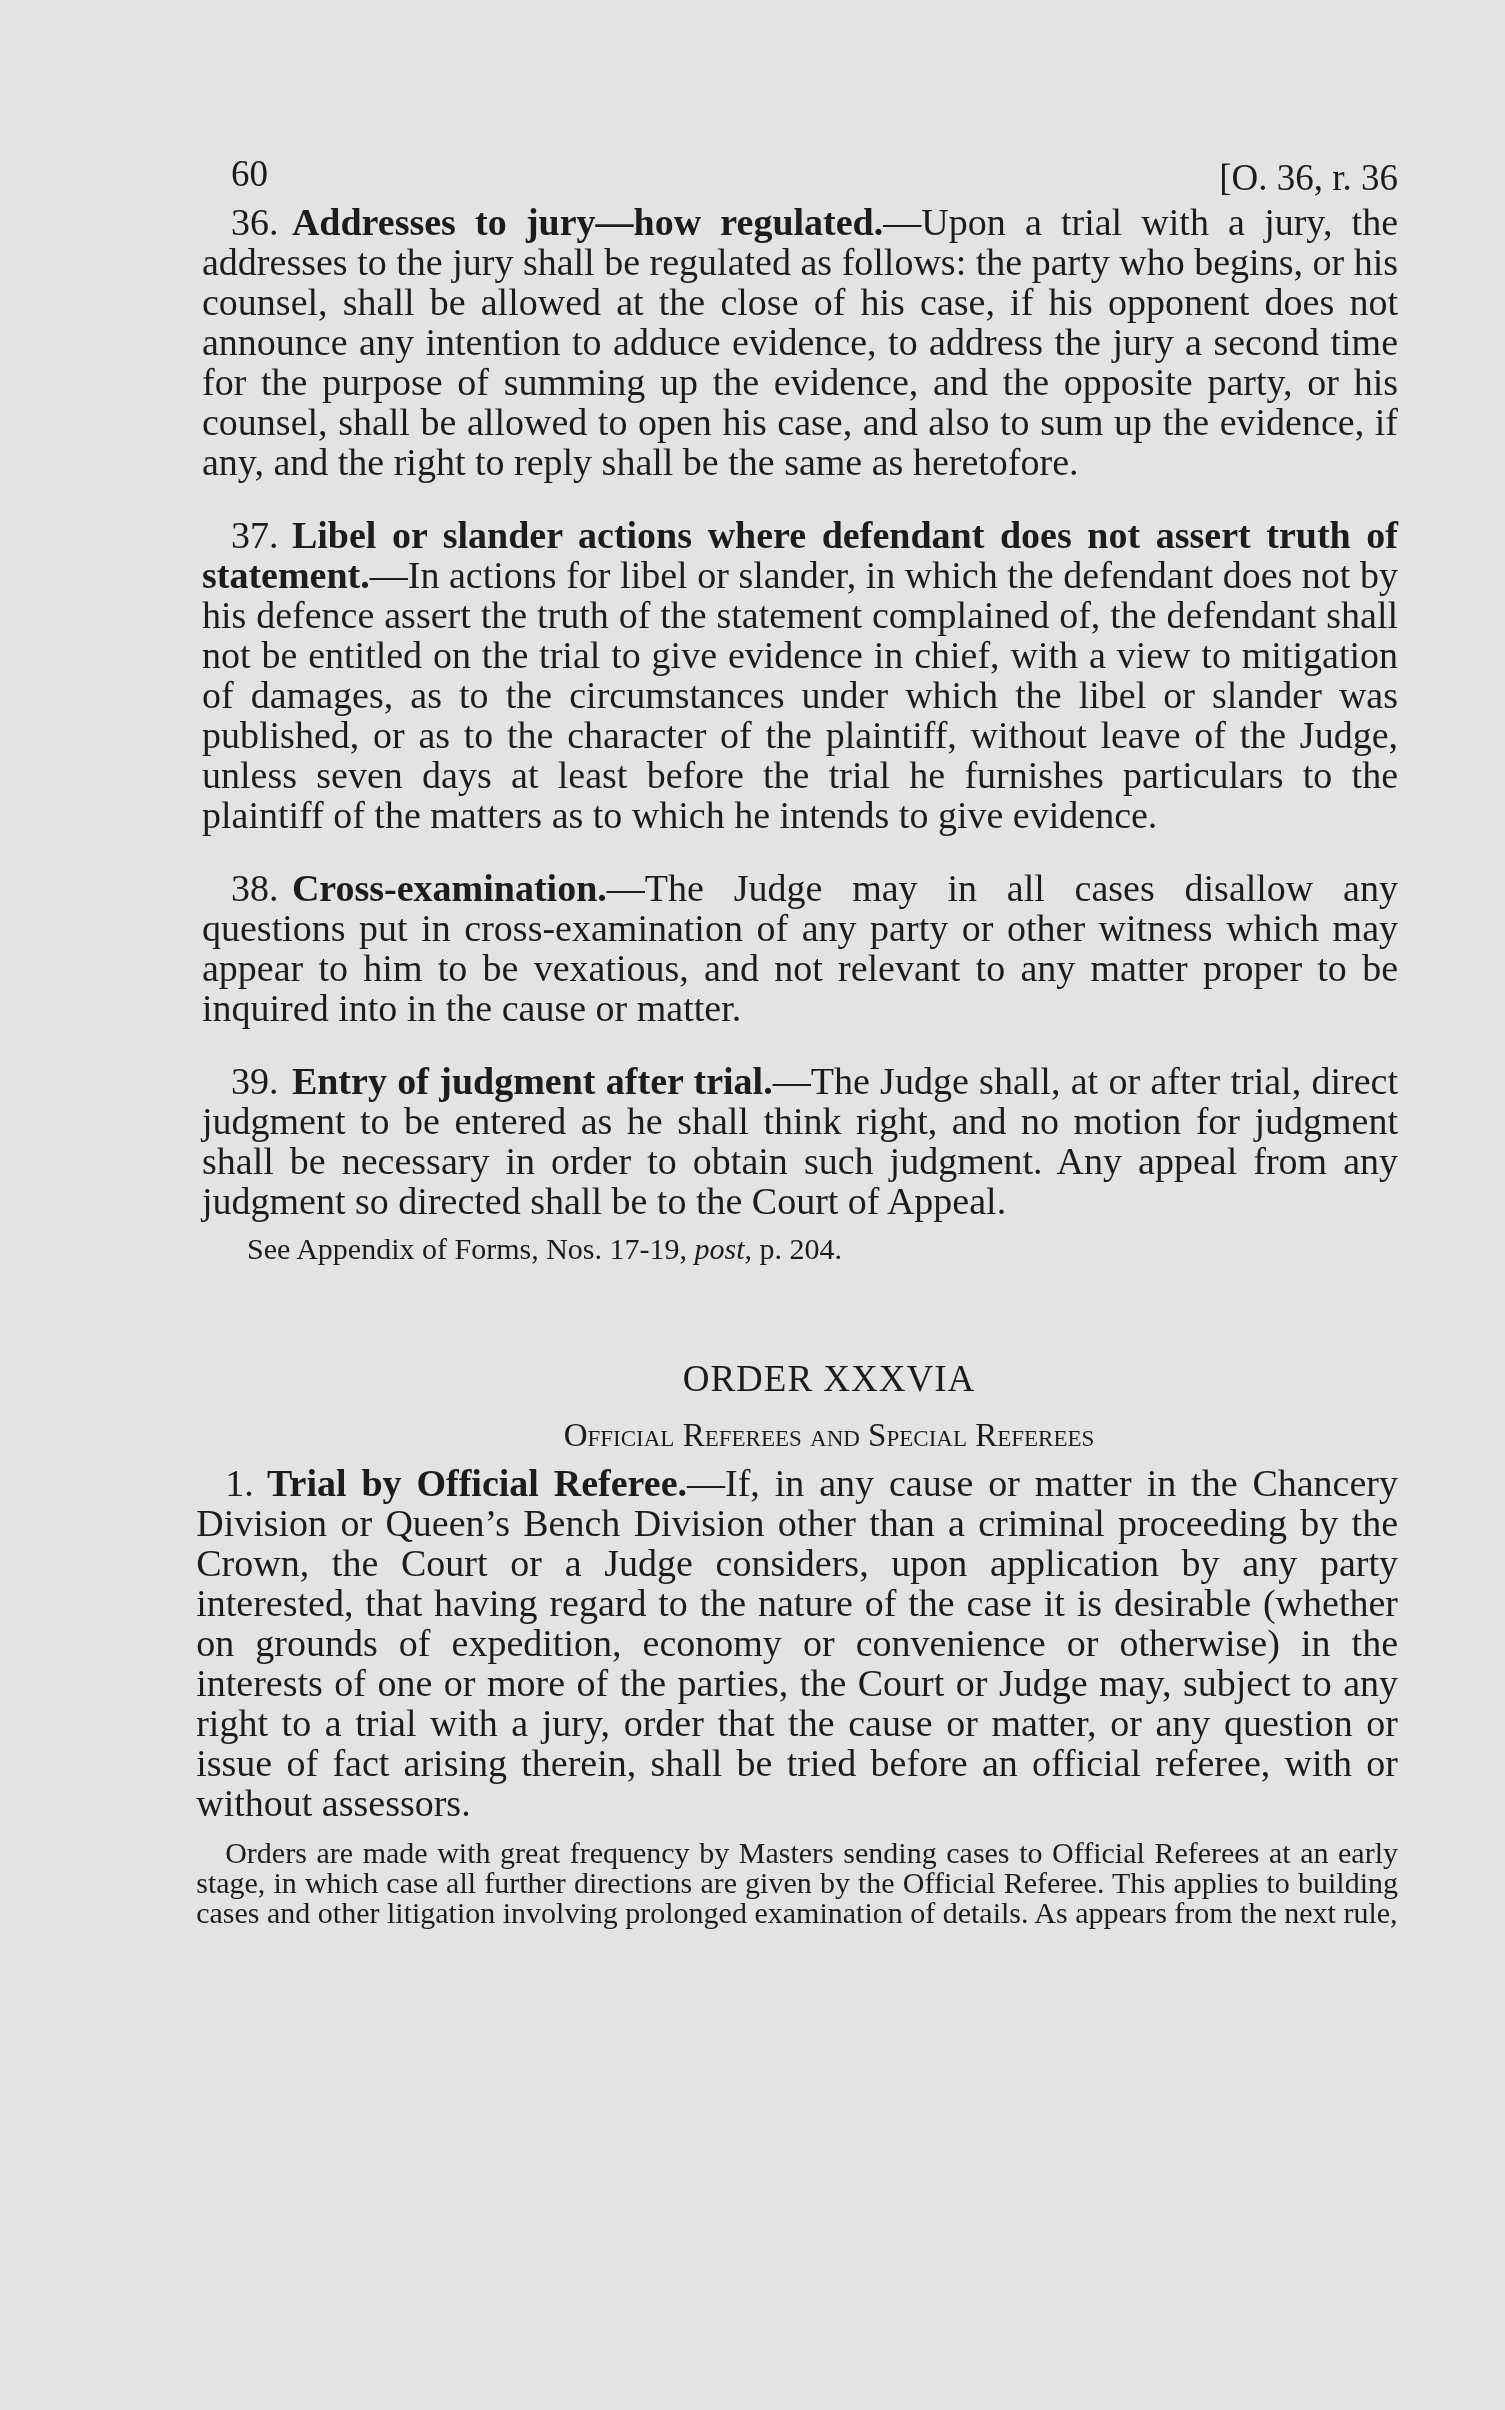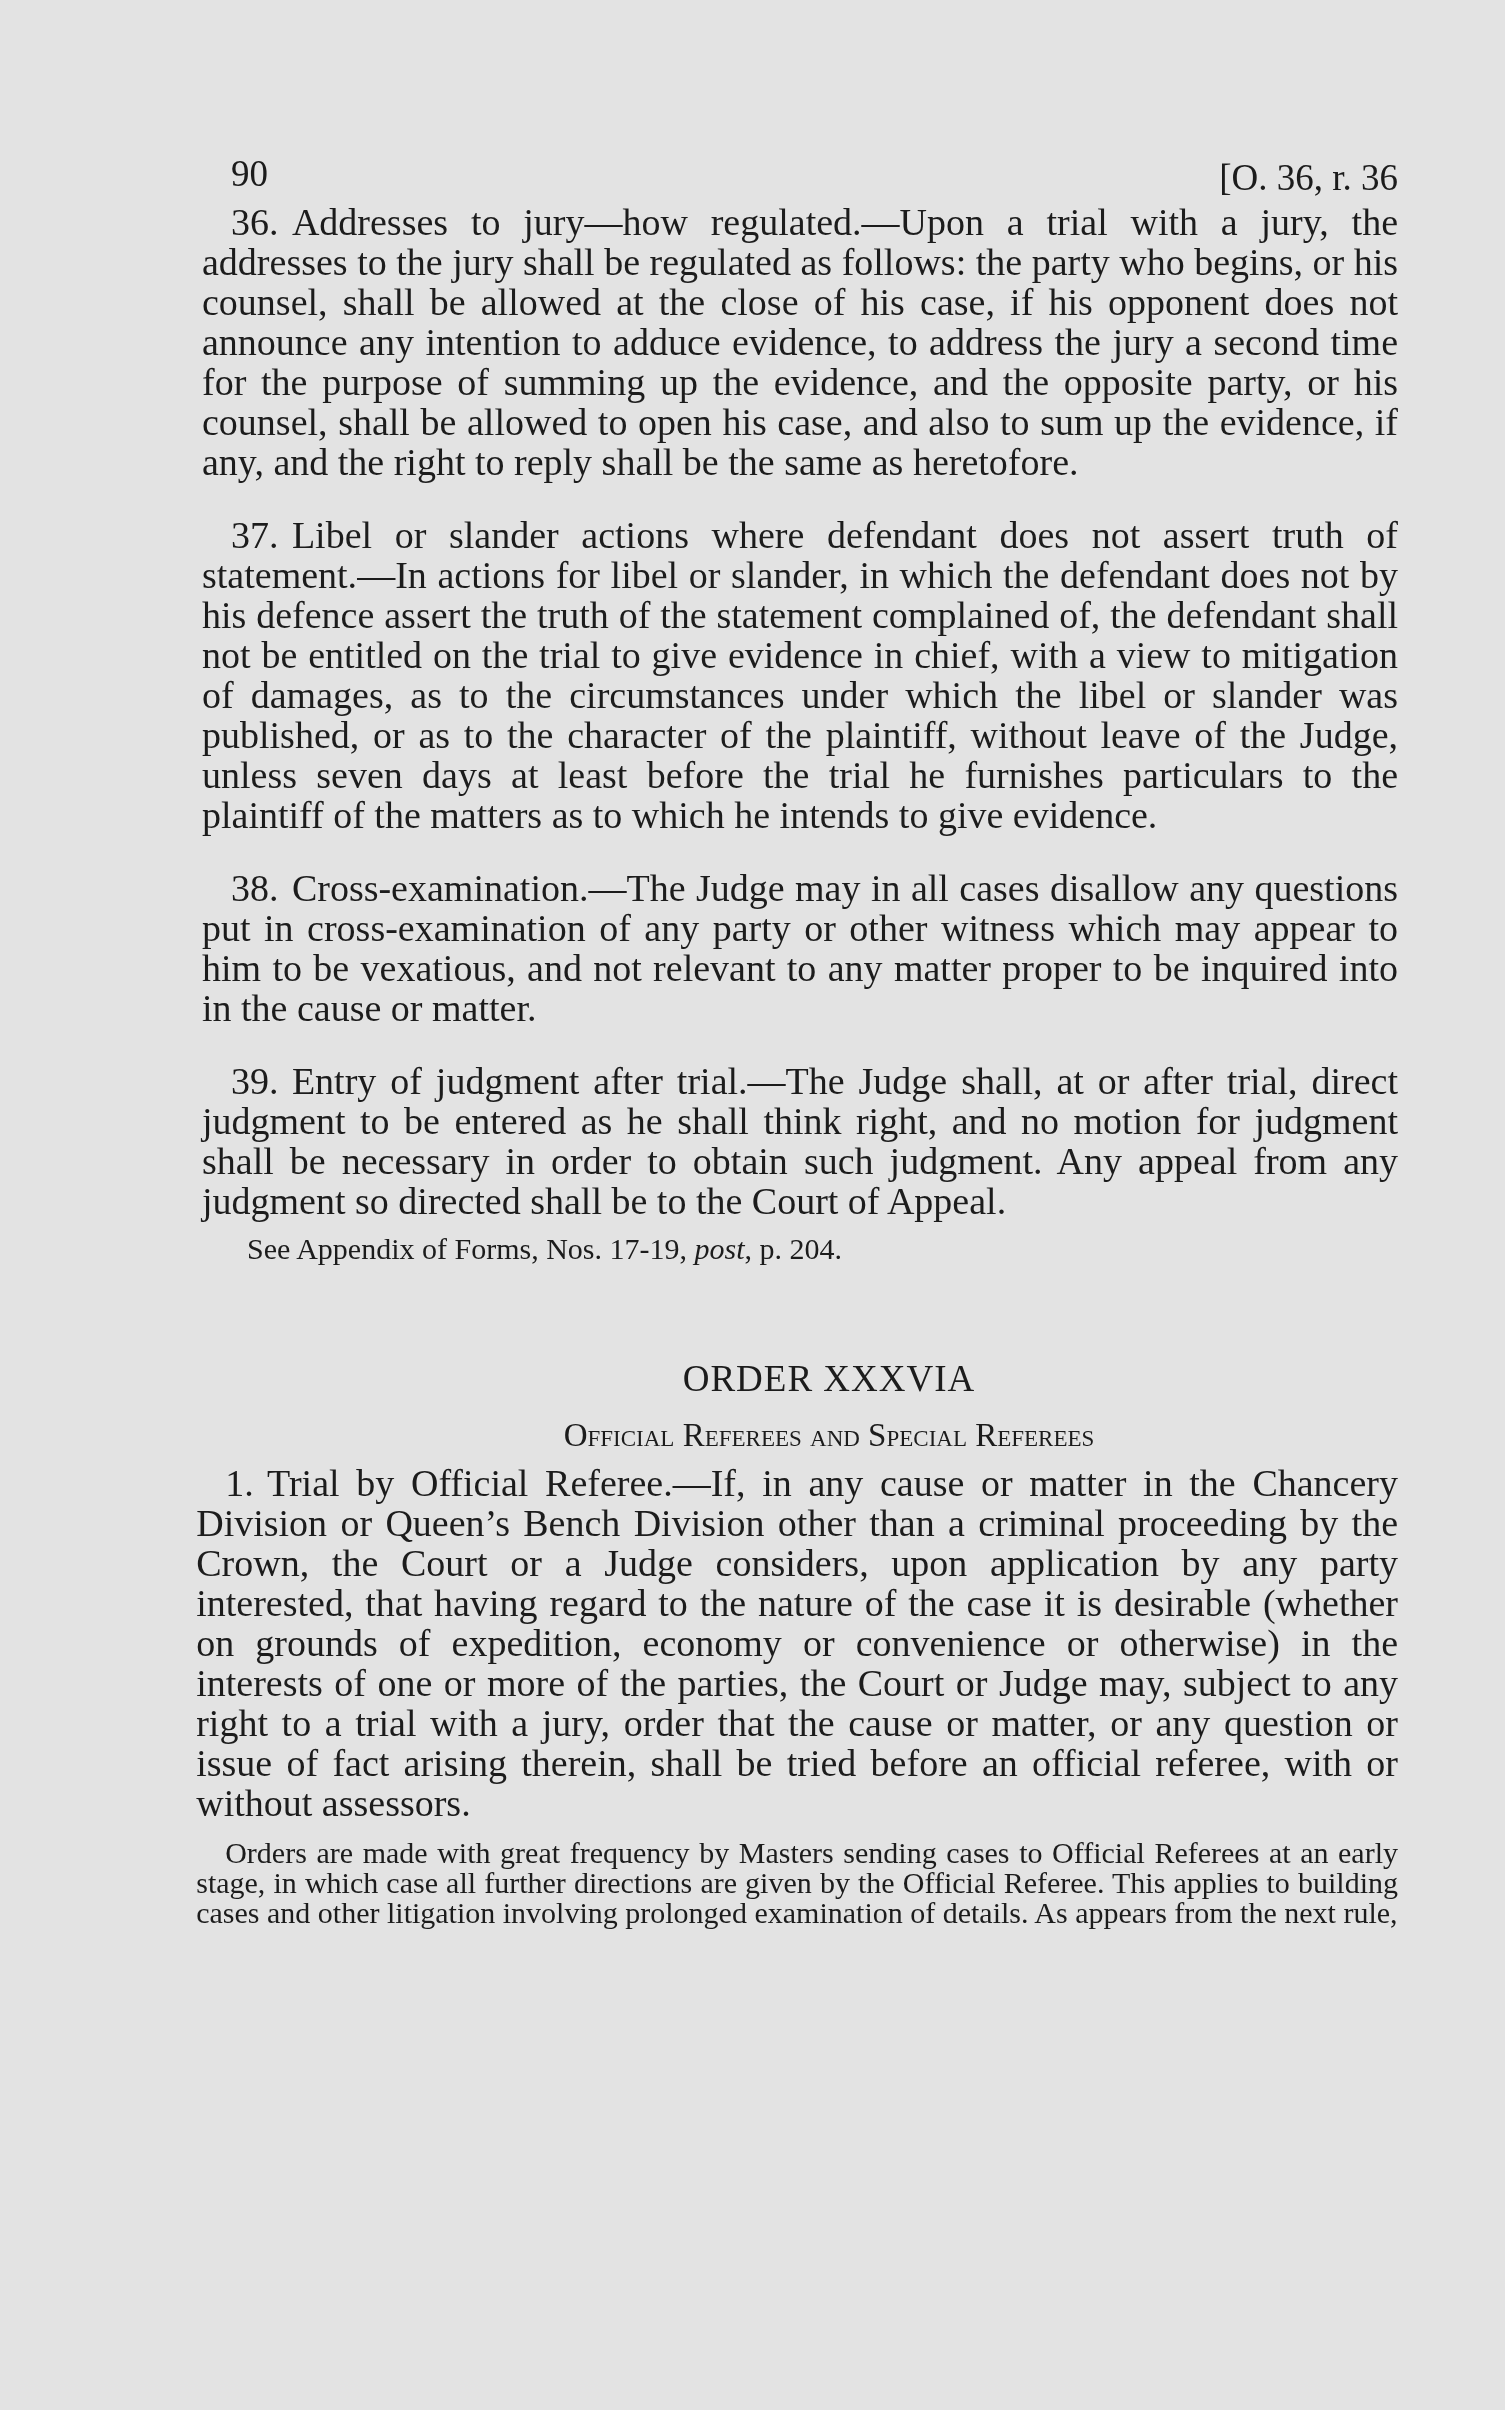--- a/index.html
+++ b/index.html
@@ -48,21 +48,21 @@
       line-height: 40px;
       text-align: justify;
       text-indent: 29px;
       margin: 0;
     }
     .rule-block .num {
       font-weight: normal;
       margin-right: 13.4px;
     }
     .rule-block .heading {
-      font-weight: normal;
+      font-weight: bold;
     }
     #rule36 { margin-top: 0px; }
     #rule37 { margin-top: 33px; }
     #rule38 { margin-top: 33px; }
     #rule39 { margin-top: 33px; }
     .note {
       font-size: 30px;
       line-height: 35px;
       margin-top: 9.6px;
       padding-left: 45px;
@@ -94,21 +94,21 @@
       margin-top: 15px;
       margin-left: -5.8px;
     }
   </style>
 </head>
 <body>
 
 <div class="page">
 
   <div class="running-head">
-    <span class="folio">90</span>
+    <span class="folio">60</span>
     <span class="ref">[O. 36, r. 36</span>
   </div>
 
   <p class="rule-block" id="rule36">
     <span class="num">36.</span><span class="heading">Addresses to jury—how regulated.</span><span>—Upon a trial with a jury, the addresses to the jury shall be regulated as follows: the party who begins, or his counsel, shall be allowed at the close of his case, if his opponent does not announce any intention to adduce evidence, to address the jury a second time for the purpose of summing up the evidence, and the opposite party, or his counsel, shall be allowed to open his case, and also to sum up the evidence, if any, and the right to reply shall be the same as heretofore.</span>
   </p>
 
   <p class="rule-block" id="rule37">
     <span class="num">37.</span><span class="heading">Libel or slander actions where defendant does not assert truth of statement.</span><span>—In actions for libel or slander, in which the defendant does not by his defence assert the truth of the statement complained of, the defendant shall not be entitled on the trial to give evidence in chief, with a view to mitigation of damages, as to the circumstances under which the libel or slander was published, or as to the character of the plaintiff, without leave of the Judge, unless seven days at least before the trial he furnishes particulars to the plaintiff of the matters as to which he intends to give evidence.</span>
   </p>

